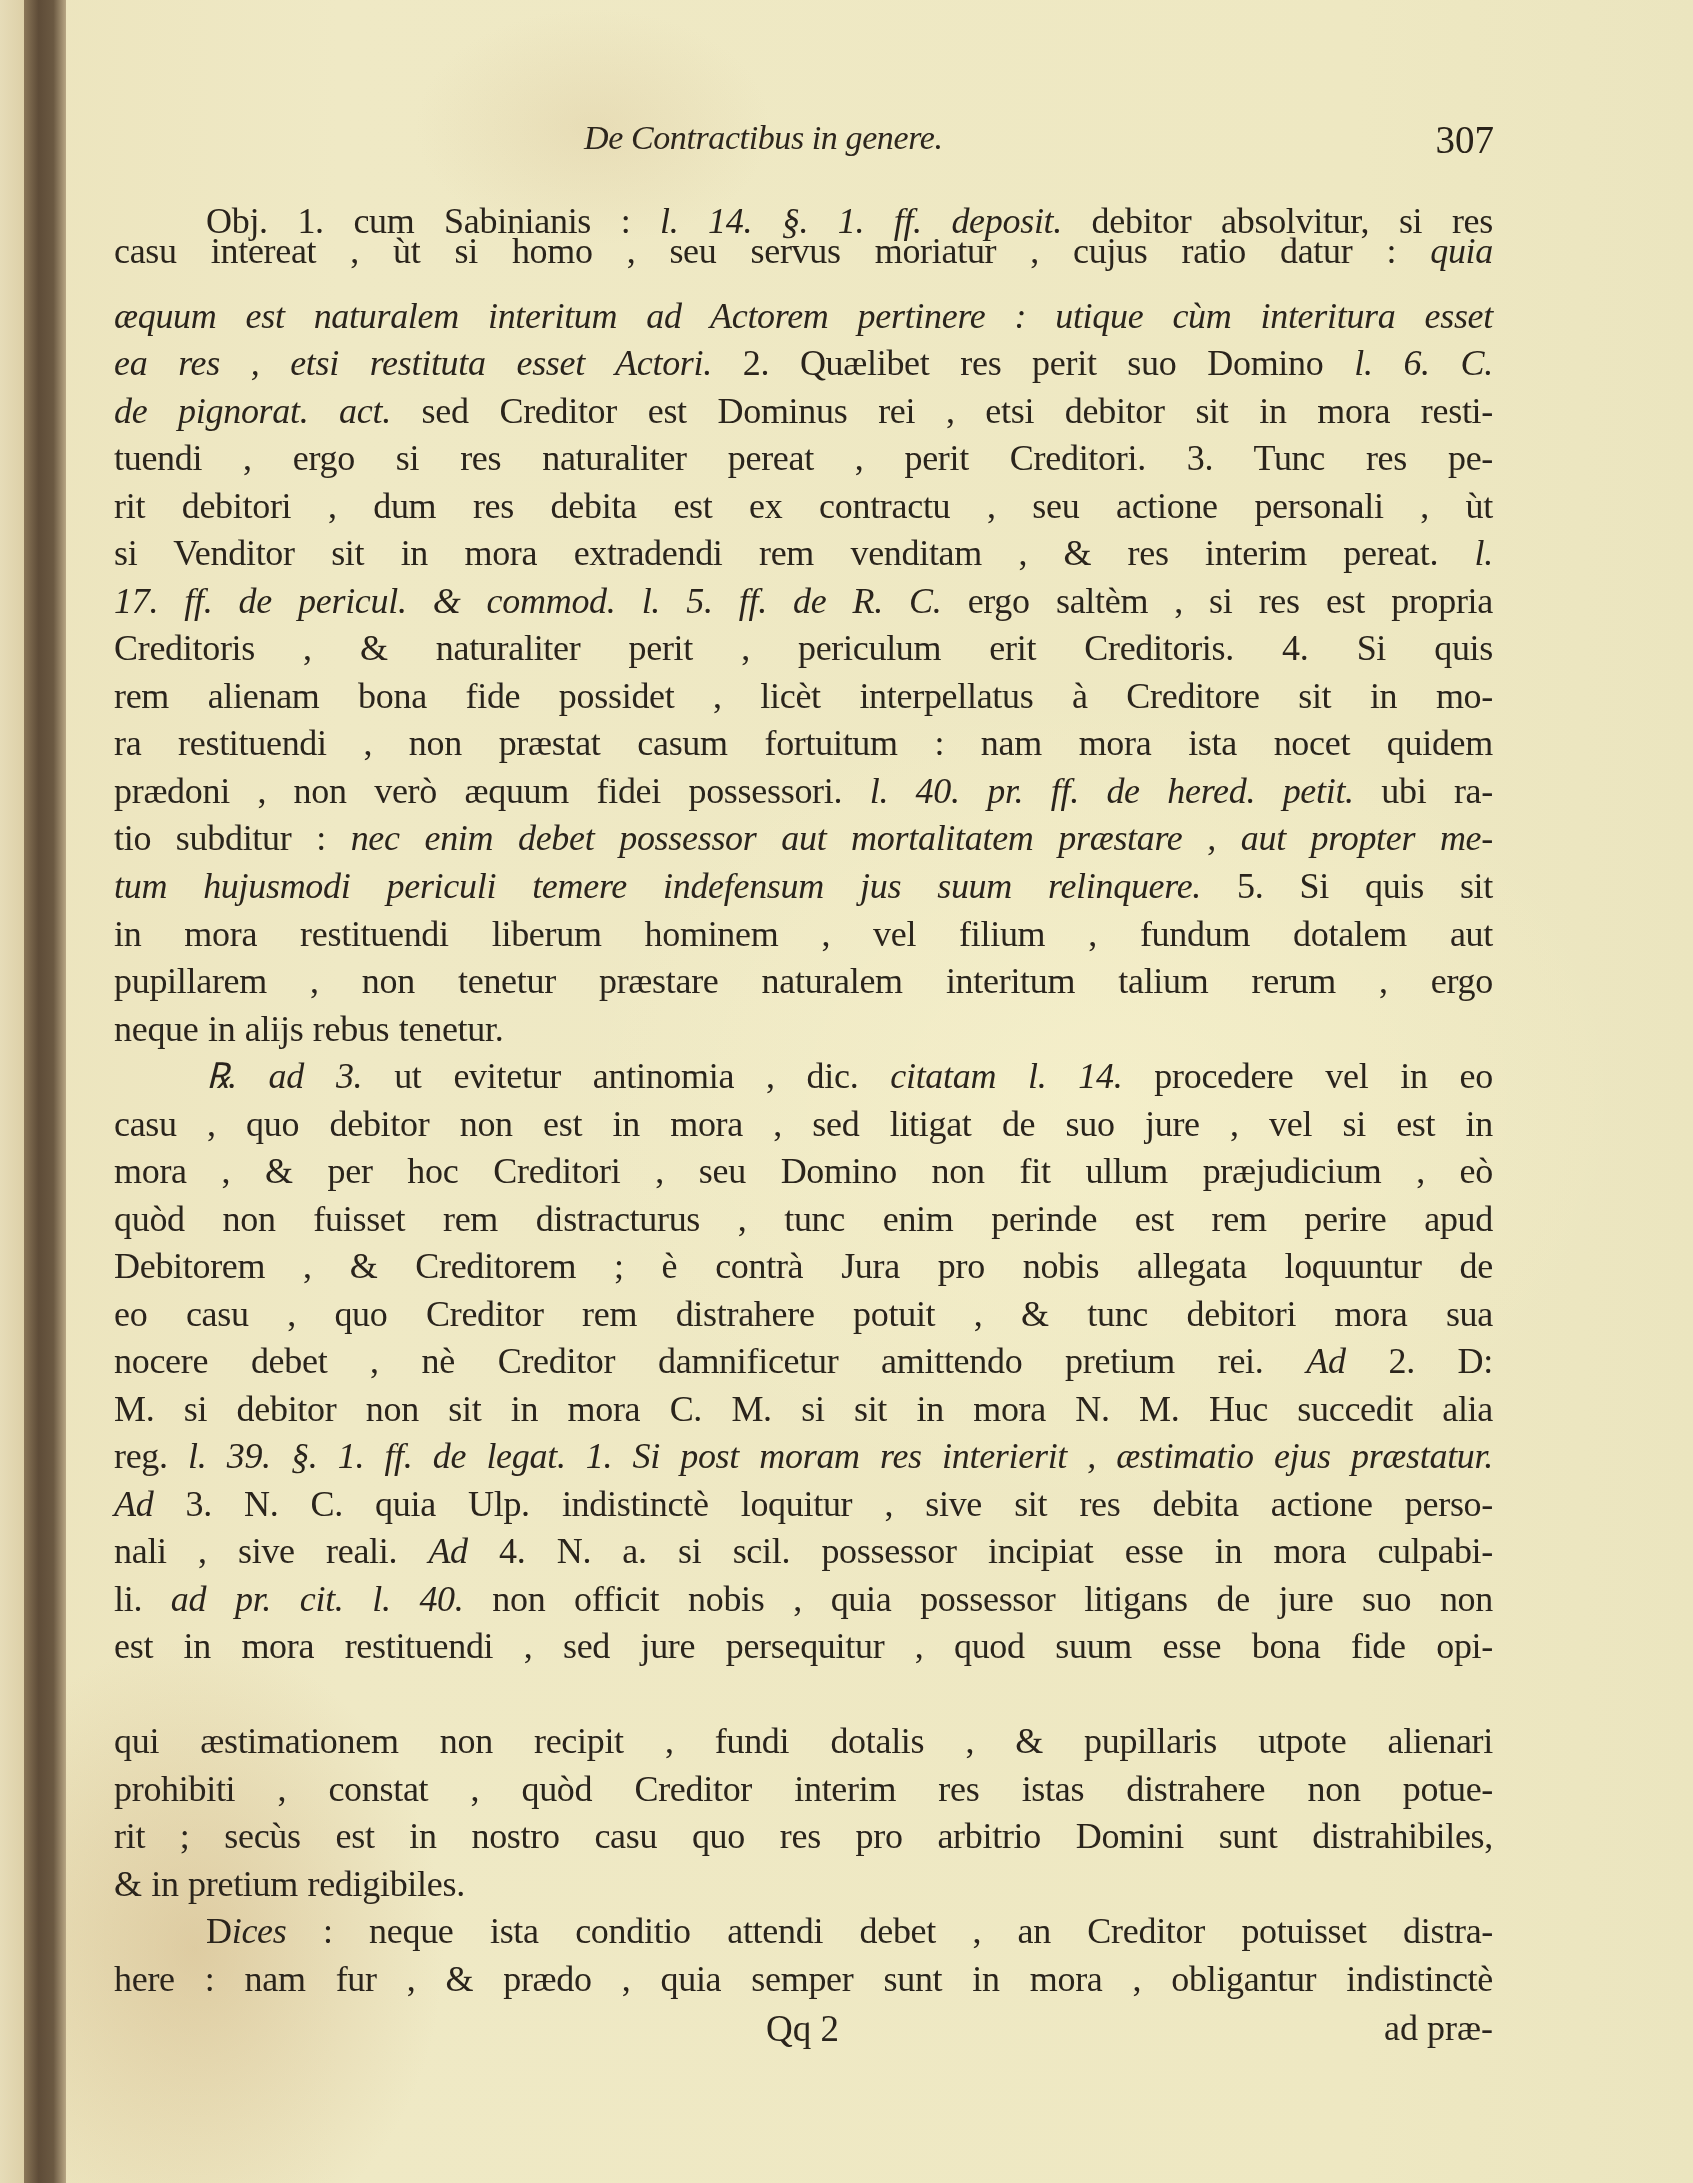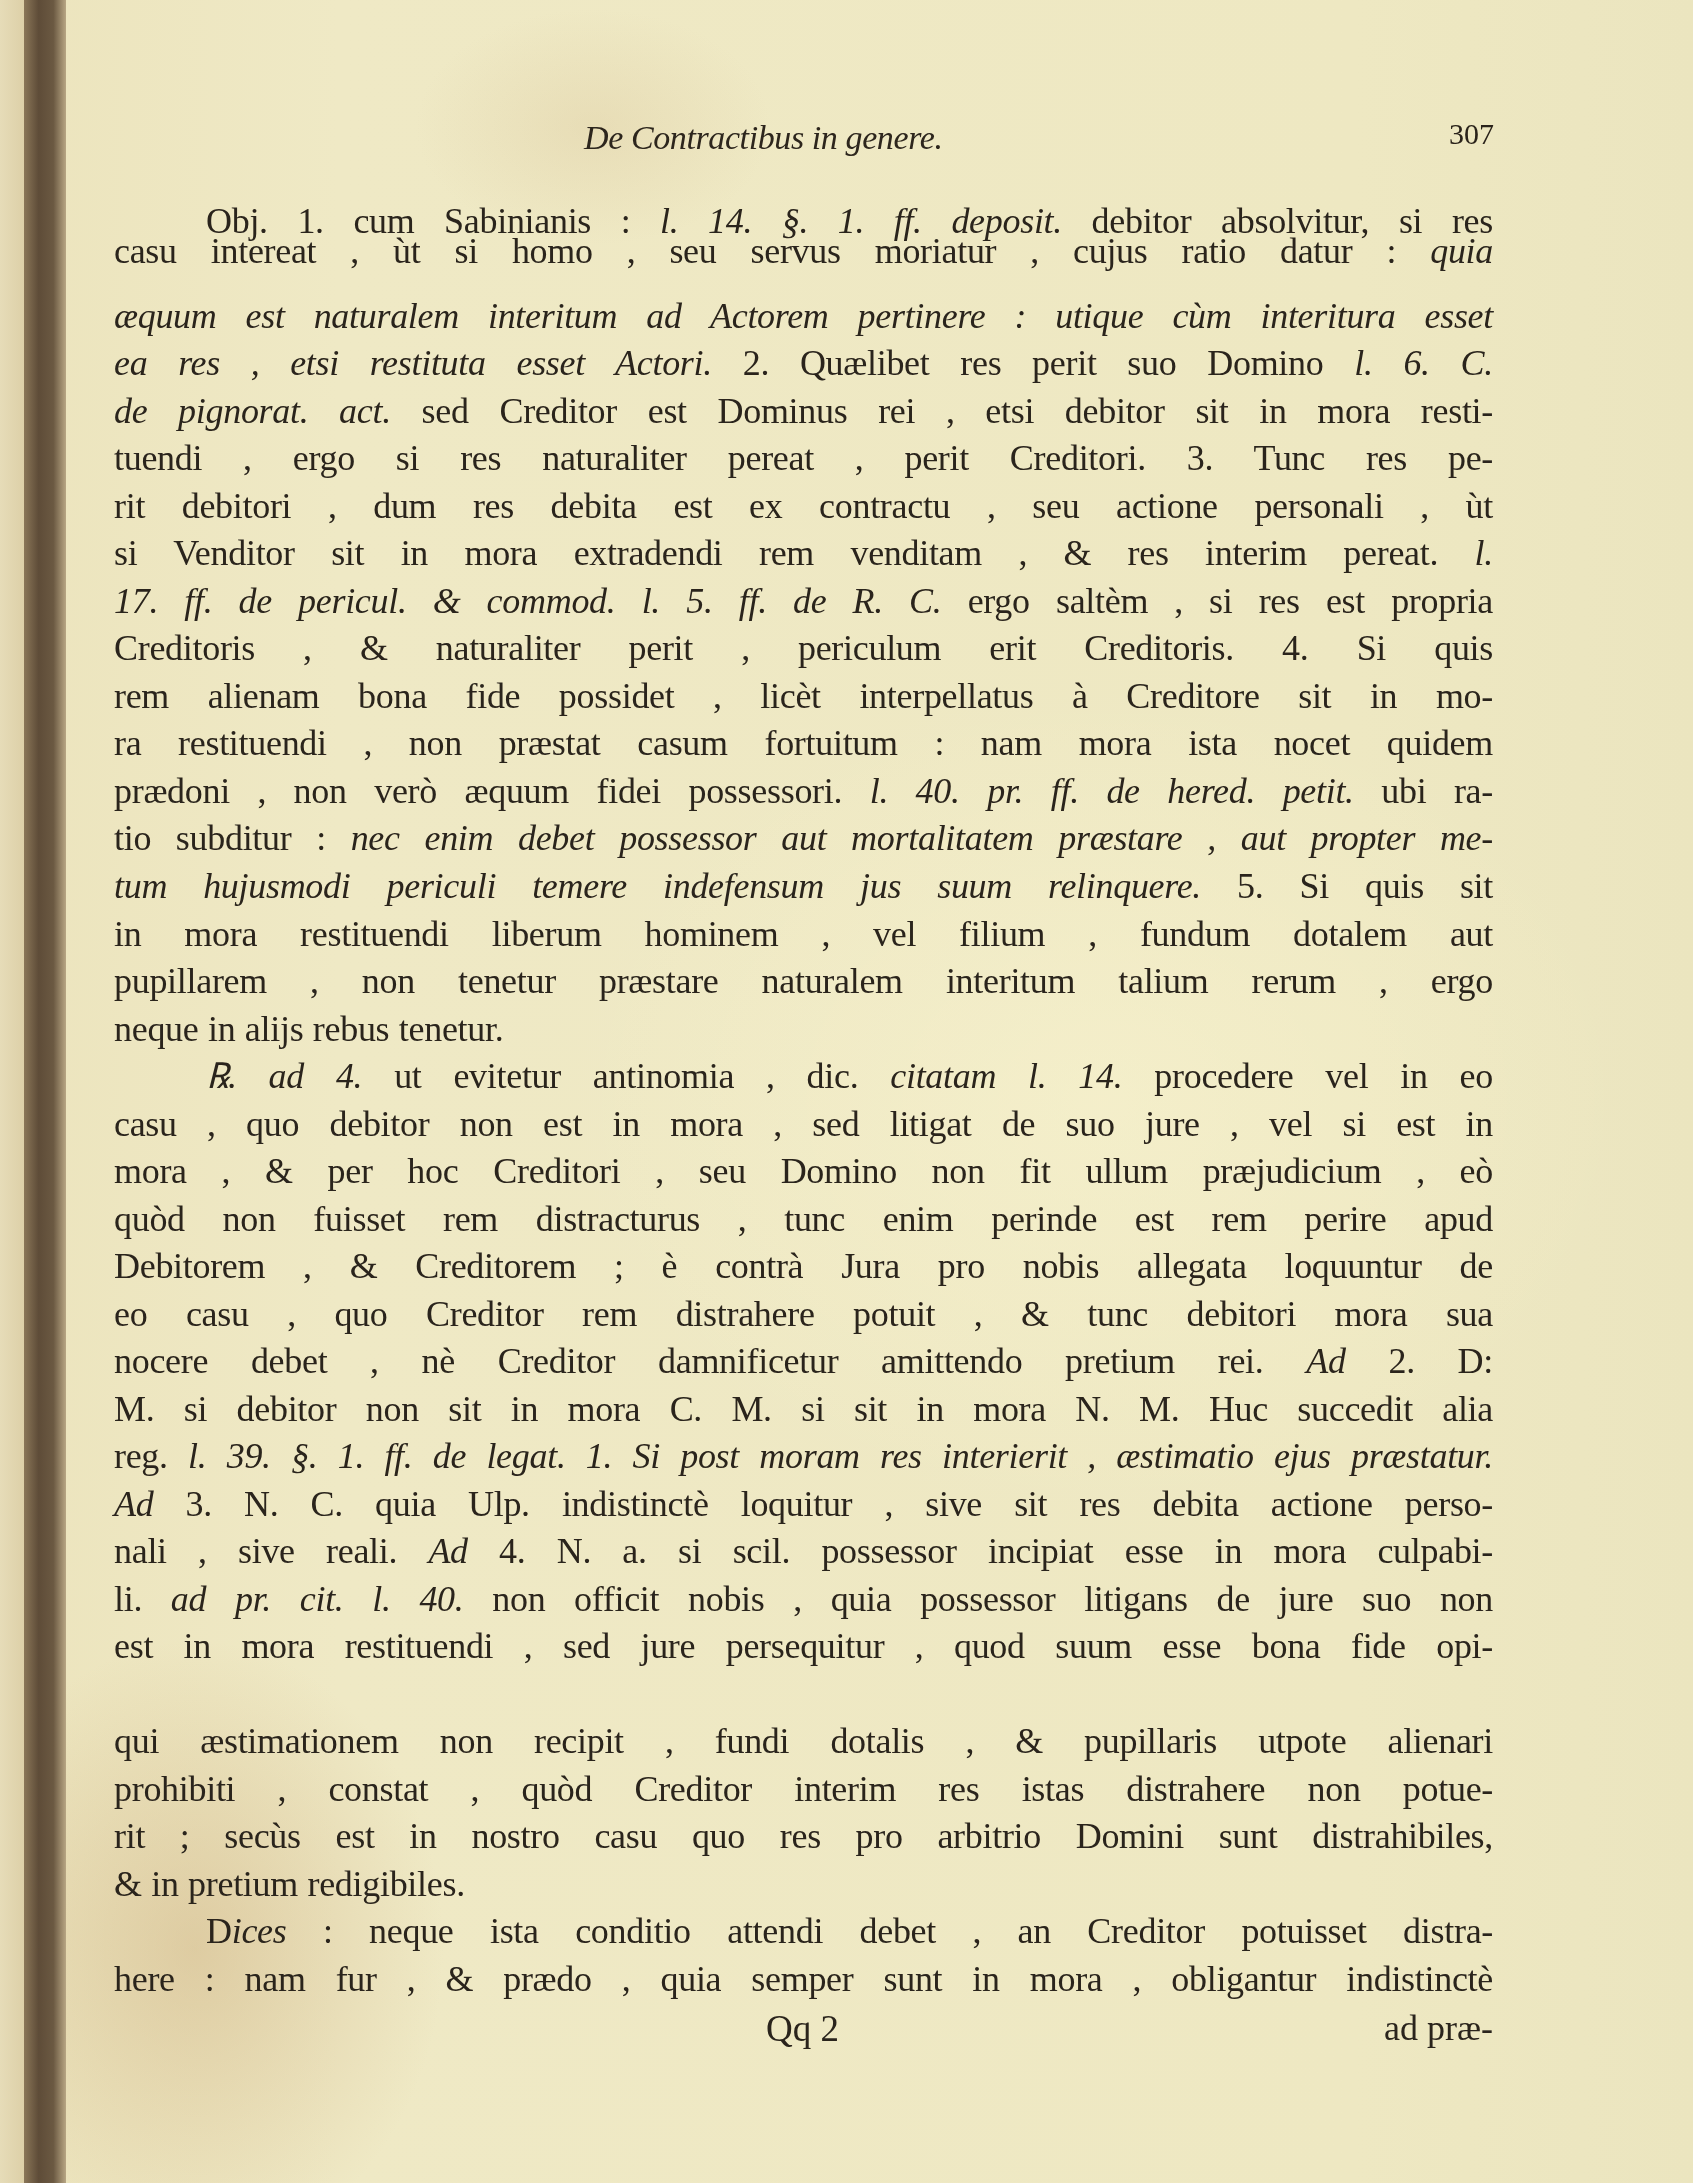--- a/index.html
+++ b/index.html
@@ -28,21 +28,21 @@
   .running-head {
     position: absolute; left: 0; top: 117px; width: 1694px; height: 51px;
   }
   .head-title {
     position: absolute; left: 584px; top: 1.7px;
     font-style: italic; font-size: 34px; letter-spacing: -0.4px;
     color: #2d261d;
   }
   .page-number {
     position: absolute; left: 1416px; top: 0px; width: 78px; text-align: right;
-    font-size: 30px; color: #2a231a;
+    font-size: 39px; color: #2a231a;
   }
   .body-text { position: absolute; left: 0; top: 0; width: 1694px; height: 1776px; }
   .line {
     position: absolute; left: 114px; width: 1379px;
     font-size: 36px; line-height: 42px; white-space: nowrap;
     text-align: justify; text-align-last: justify;
     letter-spacing: -0.3px; word-spacing: 0.8px;
     height: 42px; overflow: visible;
   }
   .line.indent { left: 206px; width: 1287px; }
@@ -82,21 +82,21 @@
     <div class="line" style="top: 580px;"><span class="seg-i">17. ff. de pericul. &amp; commod. l. 5. ff. de R. C.</span><span> ergo saltèm , si res est propria</span></div>
     <div class="line" style="top: 627px;"><span>Creditoris , &amp; naturaliter perit , periculum erit Creditoris.      4. Si quis</span></div>
     <div class="line" style="top: 675px;"><span>rem alienam bona fide possidet , licèt interpellatus à Creditore sit in mo-</span></div>
     <div class="line" style="top: 722px;"><span>ra restituendi , non præstat casum fortuitum : nam mora ista nocet quidem</span></div>
     <div class="line" style="top: 770px;"><span>prædoni , non verò æquum fidei possessori. </span><span class="seg-i">l. 40. pr. ff. de hered. petit.</span><span> ubi ra-</span></div>
     <div class="line" style="top: 817px;"><span>tio subditur : </span><span class="seg-i">nec enim debet possessor aut mortalitatem præstare , aut propter me-</span></div>
     <div class="line" style="top: 865px;"><span class="seg-i">tum hujusmodi periculi temere indefensum jus suum relinquere.</span><span>      5. Si quis sit</span></div>
     <div class="line" style="top: 913px;"><span>in mora restituendi liberum hominem , vel filium , fundum dotalem aut</span></div>
     <div class="line" style="top: 960px;"><span>pupillarem , non tenetur præstare naturalem interitum talium rerum , ergo</span></div>
     <div class="line last" style="top: 1008px;"><span>neque in alijs rebus tenetur.</span></div>
-    <div class="line indent" style="top: 1055px;"><span class="seg-i">℞. ad 4.</span><span> ut evitetur antinomia , dic. </span><span class="seg-i">citatam l. 14.</span><span> procedere vel in eo</span></div>
+    <div class="line indent" style="top: 1055px;"><span class="seg-i">℞. ad 3.</span><span> ut evitetur antinomia , dic. </span><span class="seg-i">citatam l. 14.</span><span> procedere vel in eo</span></div>
     <div class="line" style="top: 1103px;"><span>casu , quo debitor non est in mora , sed litigat de suo jure , vel si est in</span></div>
     <div class="line" style="top: 1150px;"><span>mora , &amp; per hoc Creditori , seu Domino non fit ullum præjudicium , eò</span></div>
     <div class="line" style="top: 1198px;"><span>quòd non fuisset rem distracturus , tunc enim perinde est rem perire apud</span></div>
     <div class="line" style="top: 1245px;"><span>Debitorem , &amp; Creditorem ; è contrà Jura pro nobis allegata loquuntur de</span></div>
     <div class="line" style="top: 1293px;"><span>eo casu , quo Creditor rem distrahere potuit , &amp; tunc debitori mora sua</span></div>
     <div class="line" style="top: 1340px;"><span>nocere debet , nè Creditor damnificetur amittendo pretium rei.      </span><span class="seg-i">Ad</span><span> 2. D:</span></div>
     <div class="line" style="top: 1388px;"><span>M. si debitor non sit in mora C. M. si sit in mora N. M. Huc succedit alia</span></div>
     <div class="line" style="top: 1435px;"><span>reg. </span><span class="seg-i">l. 39. §. 1. ff. de legat. 1.   Si post moram res interierit , æstimatio ejus præstatur.</span></div>
     <div class="line" style="top: 1483px;"><span class="seg-i">Ad</span><span> 3. N. C. quia Ulp. indistinctè loquitur , sive sit res debita actione perso-</span></div>
     <div class="line" style="top: 1530px;"><span>nali , sive reali.      </span><span class="seg-i">Ad</span><span> 4. N. a. si scil. possessor incipiat esse in mora culpabi-</span></div>

